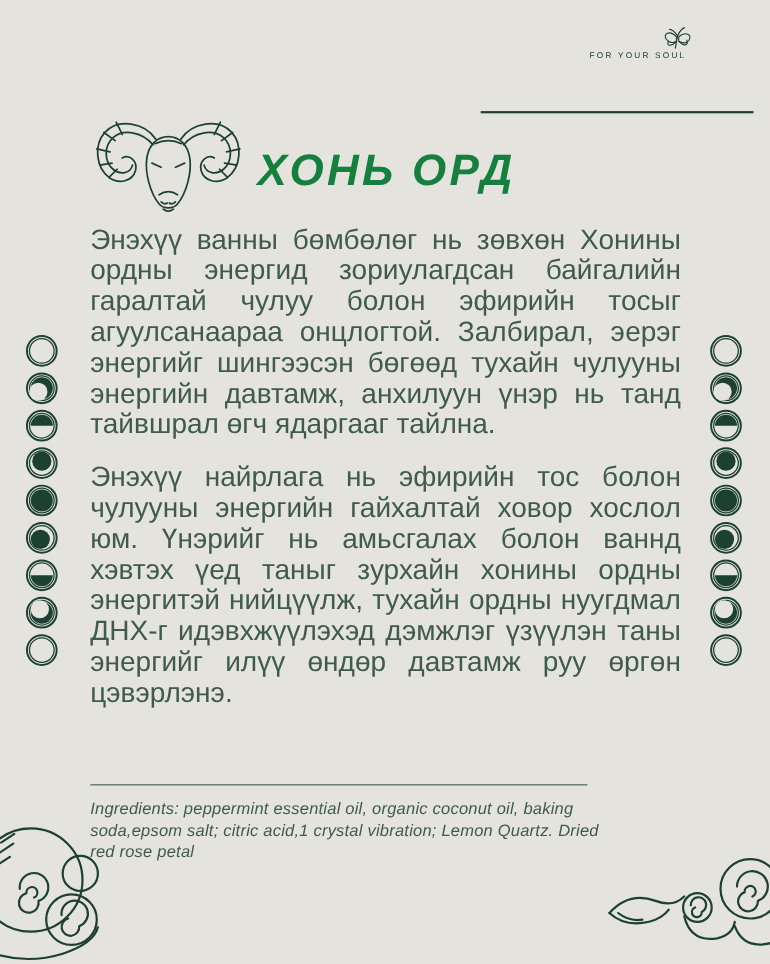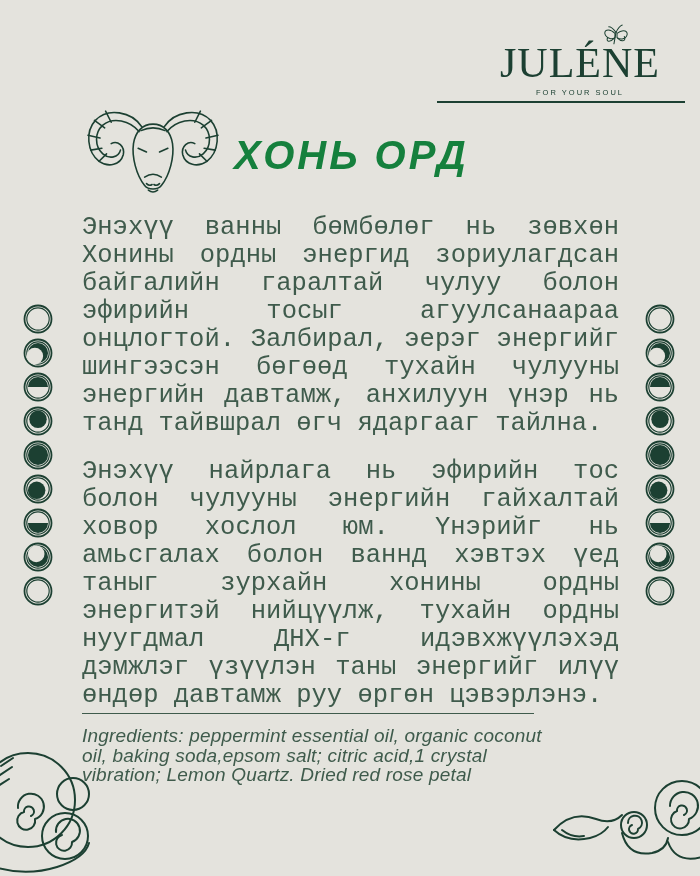--- a/index.html
+++ b/index.html
@@ -46,48 +46,46 @@
   }
   
   .moon-col{
     position:absolute;top:303px;display:flex;flex-direction:column;gap:2px;
   }
   .moon-col.left{left:22px;}
   .moon-col.right{left:644px;}
   .moon{width:32px;height:32px;line-height:0;}
   
   .body-text{
-    position:absolute;left:82px;top:214px;width:537px;
+    position:absolute;left:82px;top:204px;width:537px;
     font-size:25.5px;line-height:28px;
     text-align:justify;
-    font-family:Liberation Mono, monospace;
   }
   .body-text p{margin:0 0 20px 0;}
   
   .ing-rule{
     position:absolute;left:82px;top:713px;width:452px;height:1.4px;
     background:var(--text);
   }
   .ingredients{
     position:absolute;left:82px;top:726px;width:475px;margin:0;
-    font-size:19px;line-height:19.5px;font-style:italic;
+    font-size:15px;line-height:19.5px;font-style:italic;
     letter-spacing:.2px;
   }
   
   .cloud-left{position:absolute;left:-45px;bottom:-20px;width:200px;height:180px;}
   .cloud-right{position:absolute;right:-40px;bottom:-12px;width:230px;height:120px;}
   svg .stroke{fill:none;stroke:var(--brand);stroke-linecap:round;stroke-linejoin:round;}
 </style>
 </head>
 <body>
 
 <div class="page">
 
   <div class="brand-block">
-    <div class="brand">JULÉNE</div>
     <div class="tagline">FOR YOUR SOUL</div>
   </div>
   <svg class="butterfly" viewBox="0 0 30 26">
     <g class="stroke" stroke-width="1">
       <path d="M15 10 L13 21"></path>
       <path d="M15 10 Q11 4.5 8 4.5"></path>
         <path d="M15 10 Q18 4 21 3"></path>
       <path d="M14 11 C8 5 2 8 5 13 C7 16 11 17 14 15 Z"></path>
       <path d="M16 11 C22 6 28 9 25 14 C23 17 19 17 16 15 Z"></path>
       <path d="M13.5 15.5 C9 20 5 19 7 15"></path>

